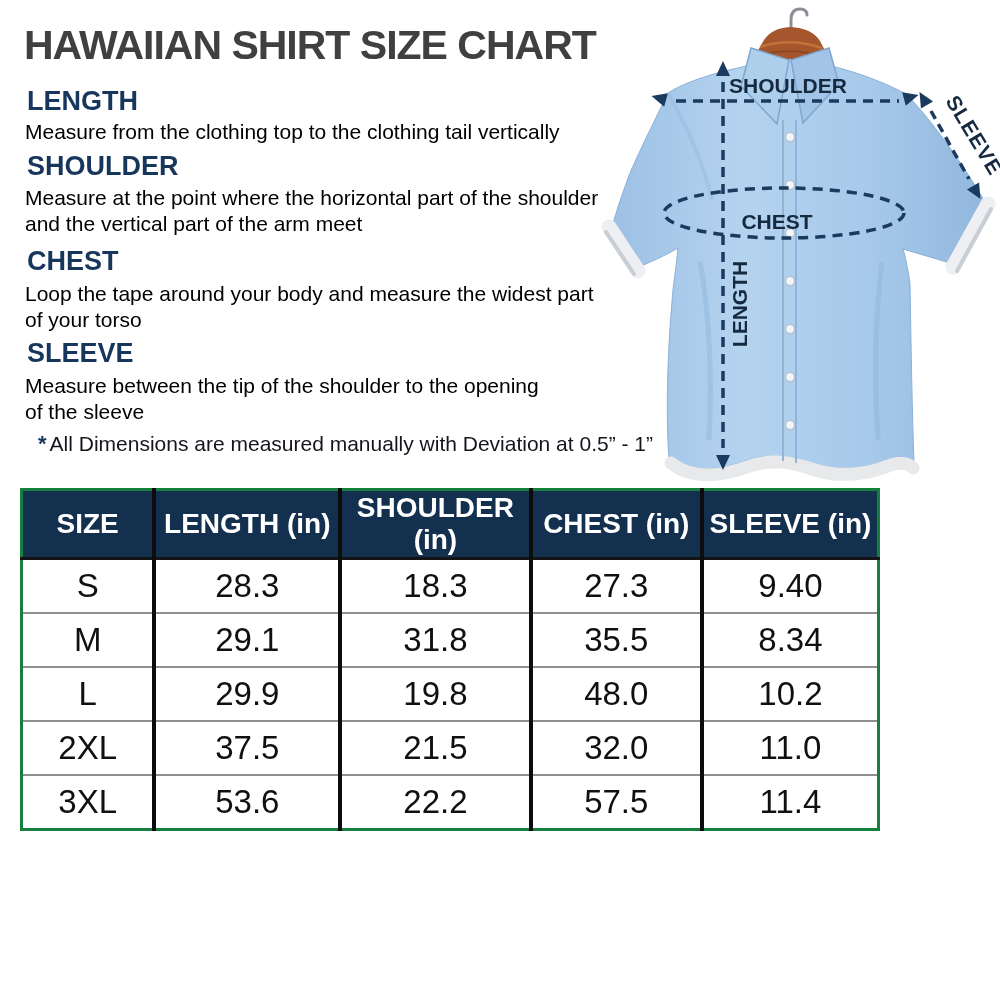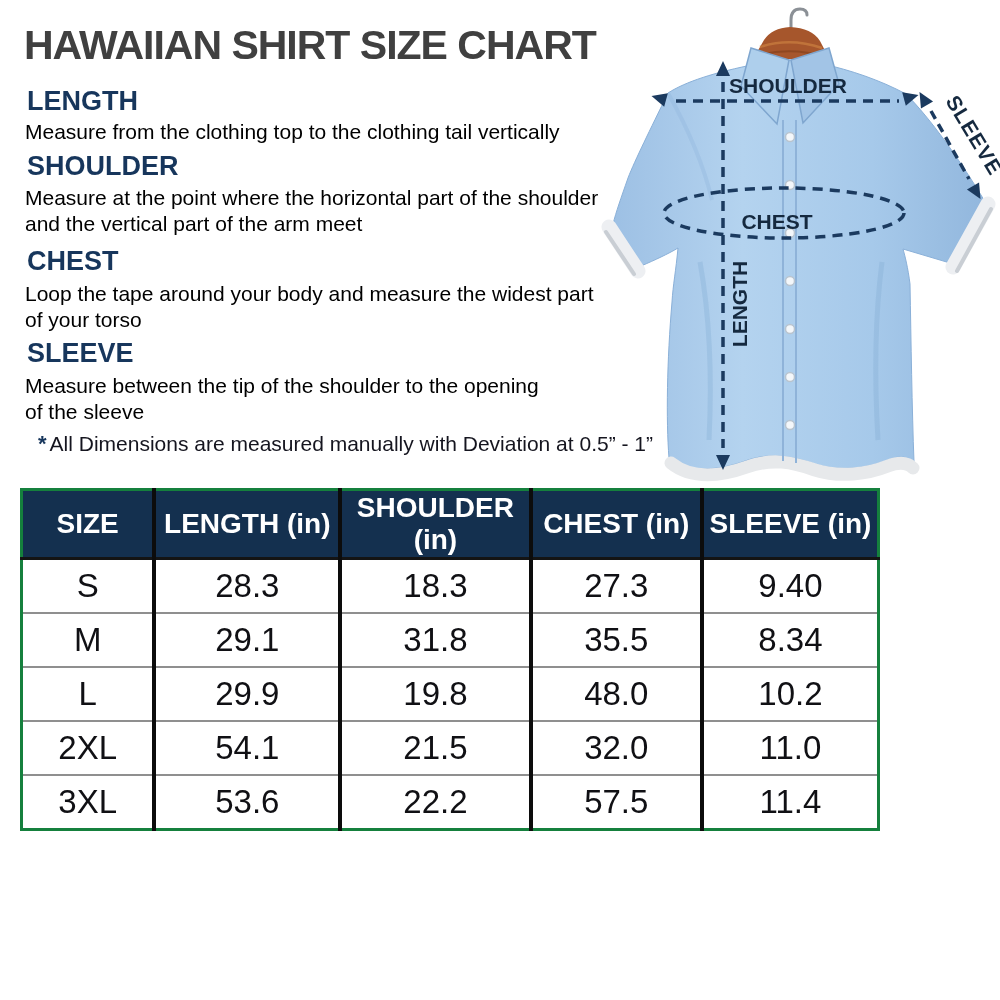--- a/index.html
+++ b/index.html
@@ -199,21 +199,21 @@
       </tr>
       <tr>
         <td>L</td>
         <td>29.9</td>
         <td>19.8</td>
         <td>48.0</td>
         <td>10.2</td>
       </tr>
       <tr>
         <td>2XL</td>
-        <td>54.1</td>
+        <td>37.5</td>
         <td>21.5</td>
         <td>32.0</td>
         <td>11.0</td>
       </tr>
       <tr>
         <td>3XL</td>
         <td>53.6</td>
         <td>22.2</td>
         <td>57.5</td>
         <td>11.4</td>

